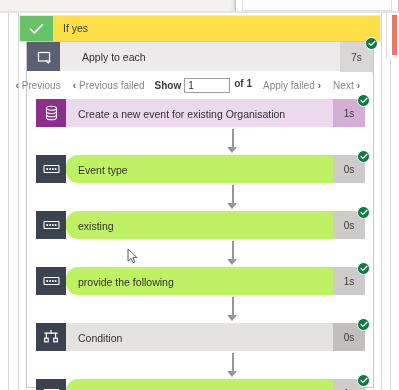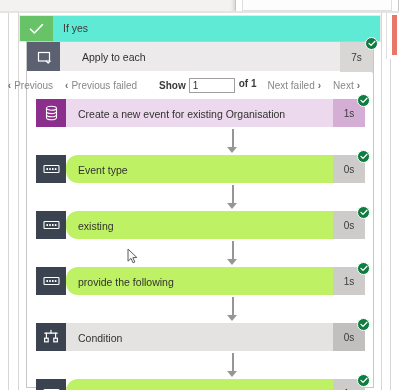--- a/index.html
+++ b/index.html
@@ -85,21 +85,21 @@
     background: #ffffff;
     border-left: 1px solid #e1dfdd;
     box-sizing: border-box;
   }
 
   
   .ifyes-wrap {
     position: absolute;
     left: 19px; top: 2px;
     width: 362px; height: 27px;
-    background: #5eead4;
+    background: #fde047;
     border: 1px solid #e3ece3;
     box-sizing: border-box;
   }
   .ifyes-check {
     position: absolute;
     left: 0px; top: 0px;
     width: 33px; height: 25px;
     background: #68c368;
     display: flex;
     align-items: center;
@@ -193,21 +193,21 @@
     gap: 3px;
   }
   .pg-chev {
     font-size: 10px;
     font-weight: bold;
     color: #6f6e6d;
   }
   .pg-strong {
     color: #3b3a39;
     font-weight: bold;
-    margin-left: 16px;
+    margin-left: 4px;
   }
   .pg-of {
     color: #3b3a39;
     font-weight: bold;
     margin: 0 5px 4px 4px;
     white-space: nowrap;
   }
   .pg-input {
     width: 46px;
     height: 15px;
@@ -356,21 +356,21 @@
         <span>Previous</span>
       </span>
       <span class="pg-link">
         <span class="pg-chev">‹</span>
         <span>Previous failed</span>
       </span>
       <span class="pg-strong">Show</span>
       <input class="pg-input" type="text" value="1" style="">
       <span class="pg-of">of 1</span>
       <span class="pg-link">
-        <span>Next failed</span>
+        <span>Apply failed</span>
         <span class="pg-chev">›</span>
       </span>
       <span class="pg-link">
         <span>Next</span>
         <span class="pg-chev">›</span>
       </span>
     </div>
 
     <div class="card purple" style="top:57px;border-radius:14px;">
       <div class="card-icon">

